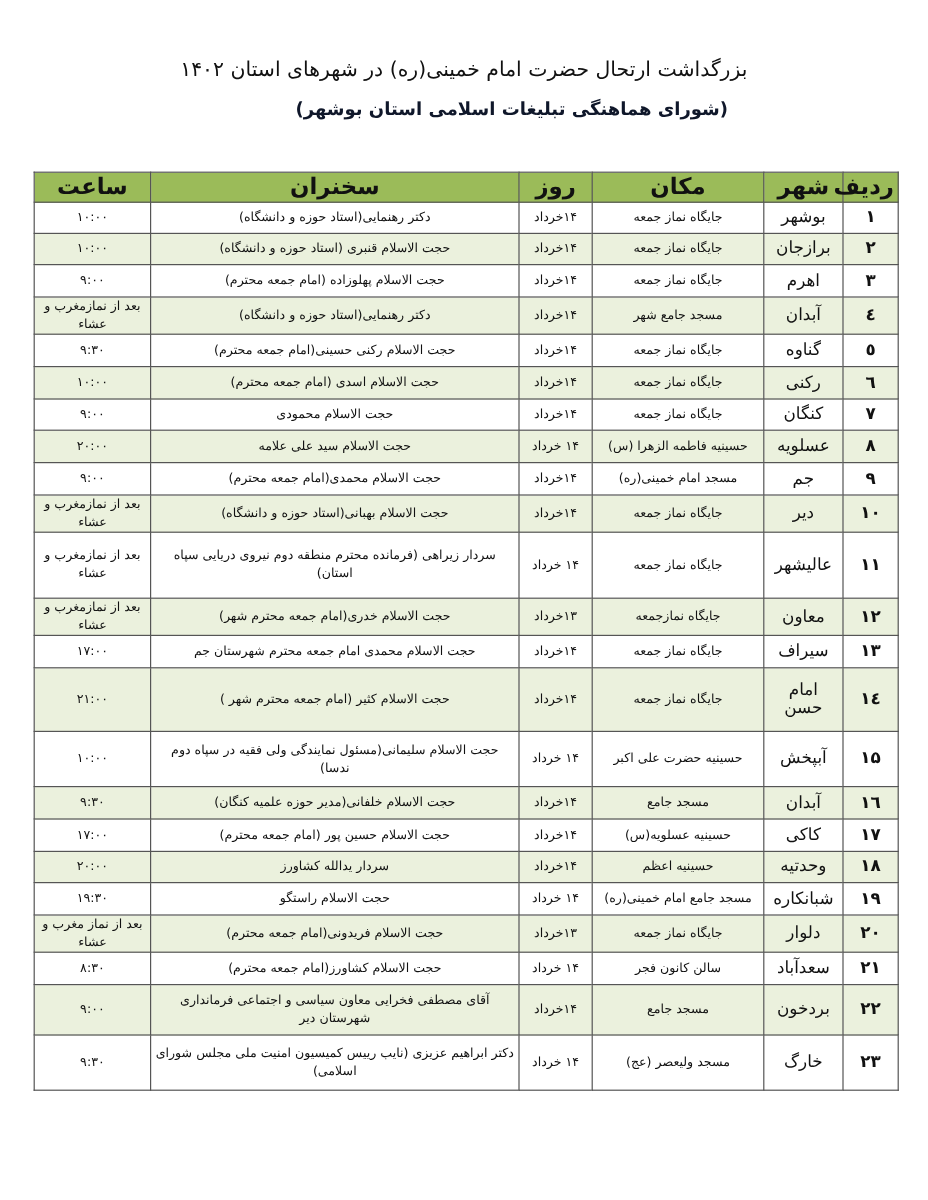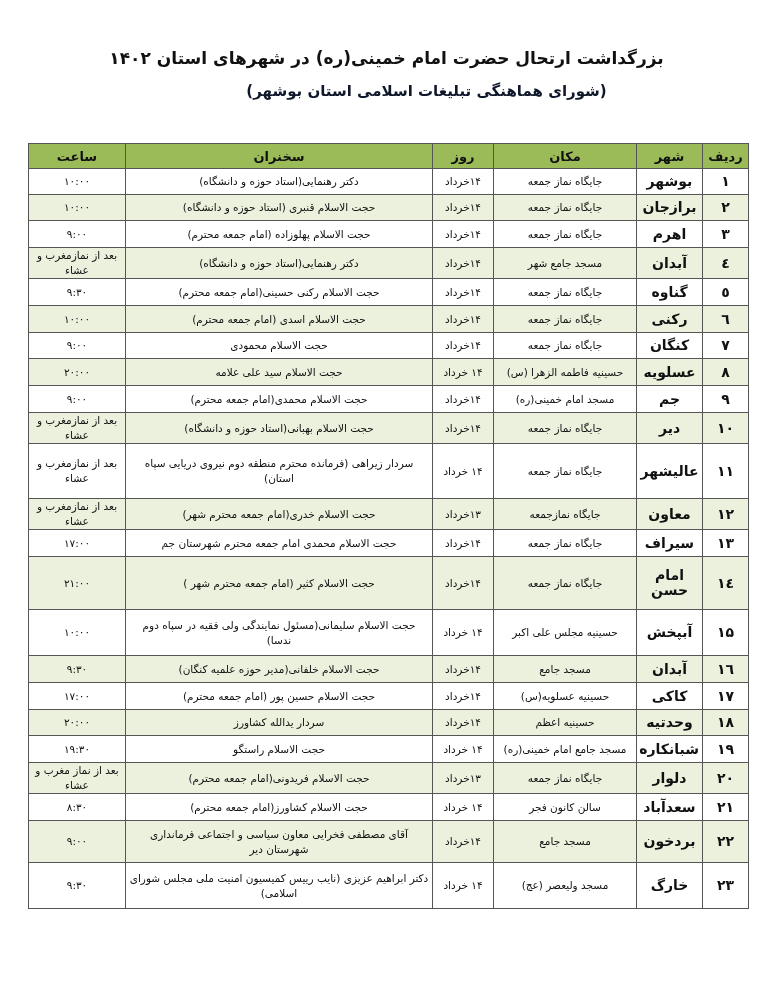--- a/index.html
+++ b/index.html
@@ -1,30 +1,30 @@
 <!DOCTYPE html>
 <html><head>
 <meta charset="utf-8">
 <style>
   html, body { margin:0; padding:0; background:#ffffff; }
   body { width:773px; height:1000px; position:relative; overflow:hidden;
          font-family: "DejaVu Sans", sans-serif; color:#111; }
   .title { position:absolute; left:0; width:773px; top:48px; text-align:center;
-           direction:rtl; font-size:17px; font-weight:bold; }
+           direction:rtl; font-size:17px; font-weight:normal; }
   .subtitle { position:absolute; left:0; width:773px; top:82px; text-align:center;
               direction:rtl; font-size:15px; font-weight:bold; color:#0f172a;padding-left:40px; }
   table.sched { position:absolute; left:28px; top:143px; width:720px;
                 border-collapse:collapse; direction:rtl; table-layout:fixed;
                 font-size:10.5px; }
   table.sched th, table.sched td { border:1px solid #555; text-align:center;
                 vertical-align:middle; padding:0 3px; line-height:15px; }
-  table.sched th { background:#9bbb59; font-weight:bold; font-size:13px; height:24px; }
+  table.sched th { background:#9bbb59; font-weight:bold; font-size:19px; height:24px; }
   table.sched tr.alt td { background:#ebf1dd; }
   td.num { font-weight:bold; font-size:14px; }
-  td.city { font-weight:bold; font-size:14px; }
+  td.city { font-weight:normal; font-size:14px; }
 </style>
 </head>
 <body>
 
 <div class="title">بزرگداشت ارتحال حضرت امام خمینی(ره) در شهرهای استان ۱۴۰۲</div>
 <div class="subtitle">(شورای هماهنگی تبلیغات اسلامی استان بوشهر)</div>
 
 <table class="sched">
   <colgroup>
     <col style="width:46px">
@@ -153,21 +153,21 @@
         <td class="num">١٤</td>
         <td class="city">امام حسن</td>
         <td>جایگاه نماز جمعه</td>
         <td>۱۴خرداد</td>
         <td>حجت الاسلام کثیر (امام جمعه محترم شهر )</td>
         <td>۲۱:۰۰</td>
       </tr>
       <tr style="height: 46px;">
         <td class="num">۱۵</td>
         <td class="city">آبپخش</td>
-        <td>حسینیه مجلس علی اکبر</td>
+        <td>حسینیه حضرت علی اکبر</td>
         <td>۱۴ خرداد</td>
         <td>حجت الاسلام سلیمانی(مسئول نمایندگی ولی فقیه در سپاه دوم ندسا)</td>
         <td>۱۰:۰۰</td>
       </tr>
       <tr class="alt" style="height: 27px;">
         <td class="num">۱٦</td>
         <td class="city">آبدان</td>
         <td>مسجد جامع</td>
         <td>۱۴خرداد</td>
         <td>حجت الاسلام خلفانی(مدیر حوزه علمیه کنگان)</td>

